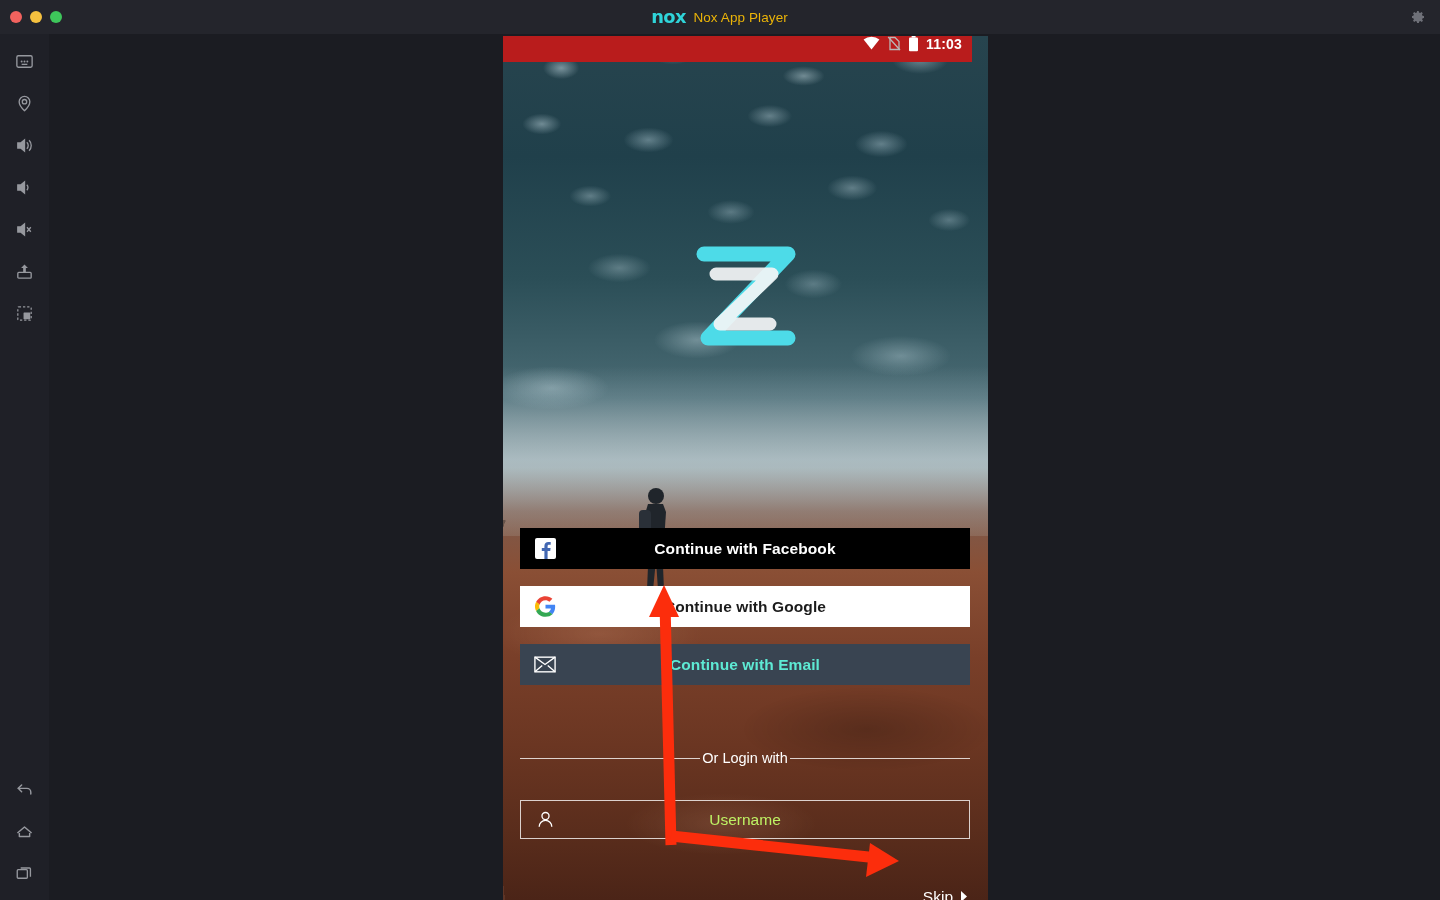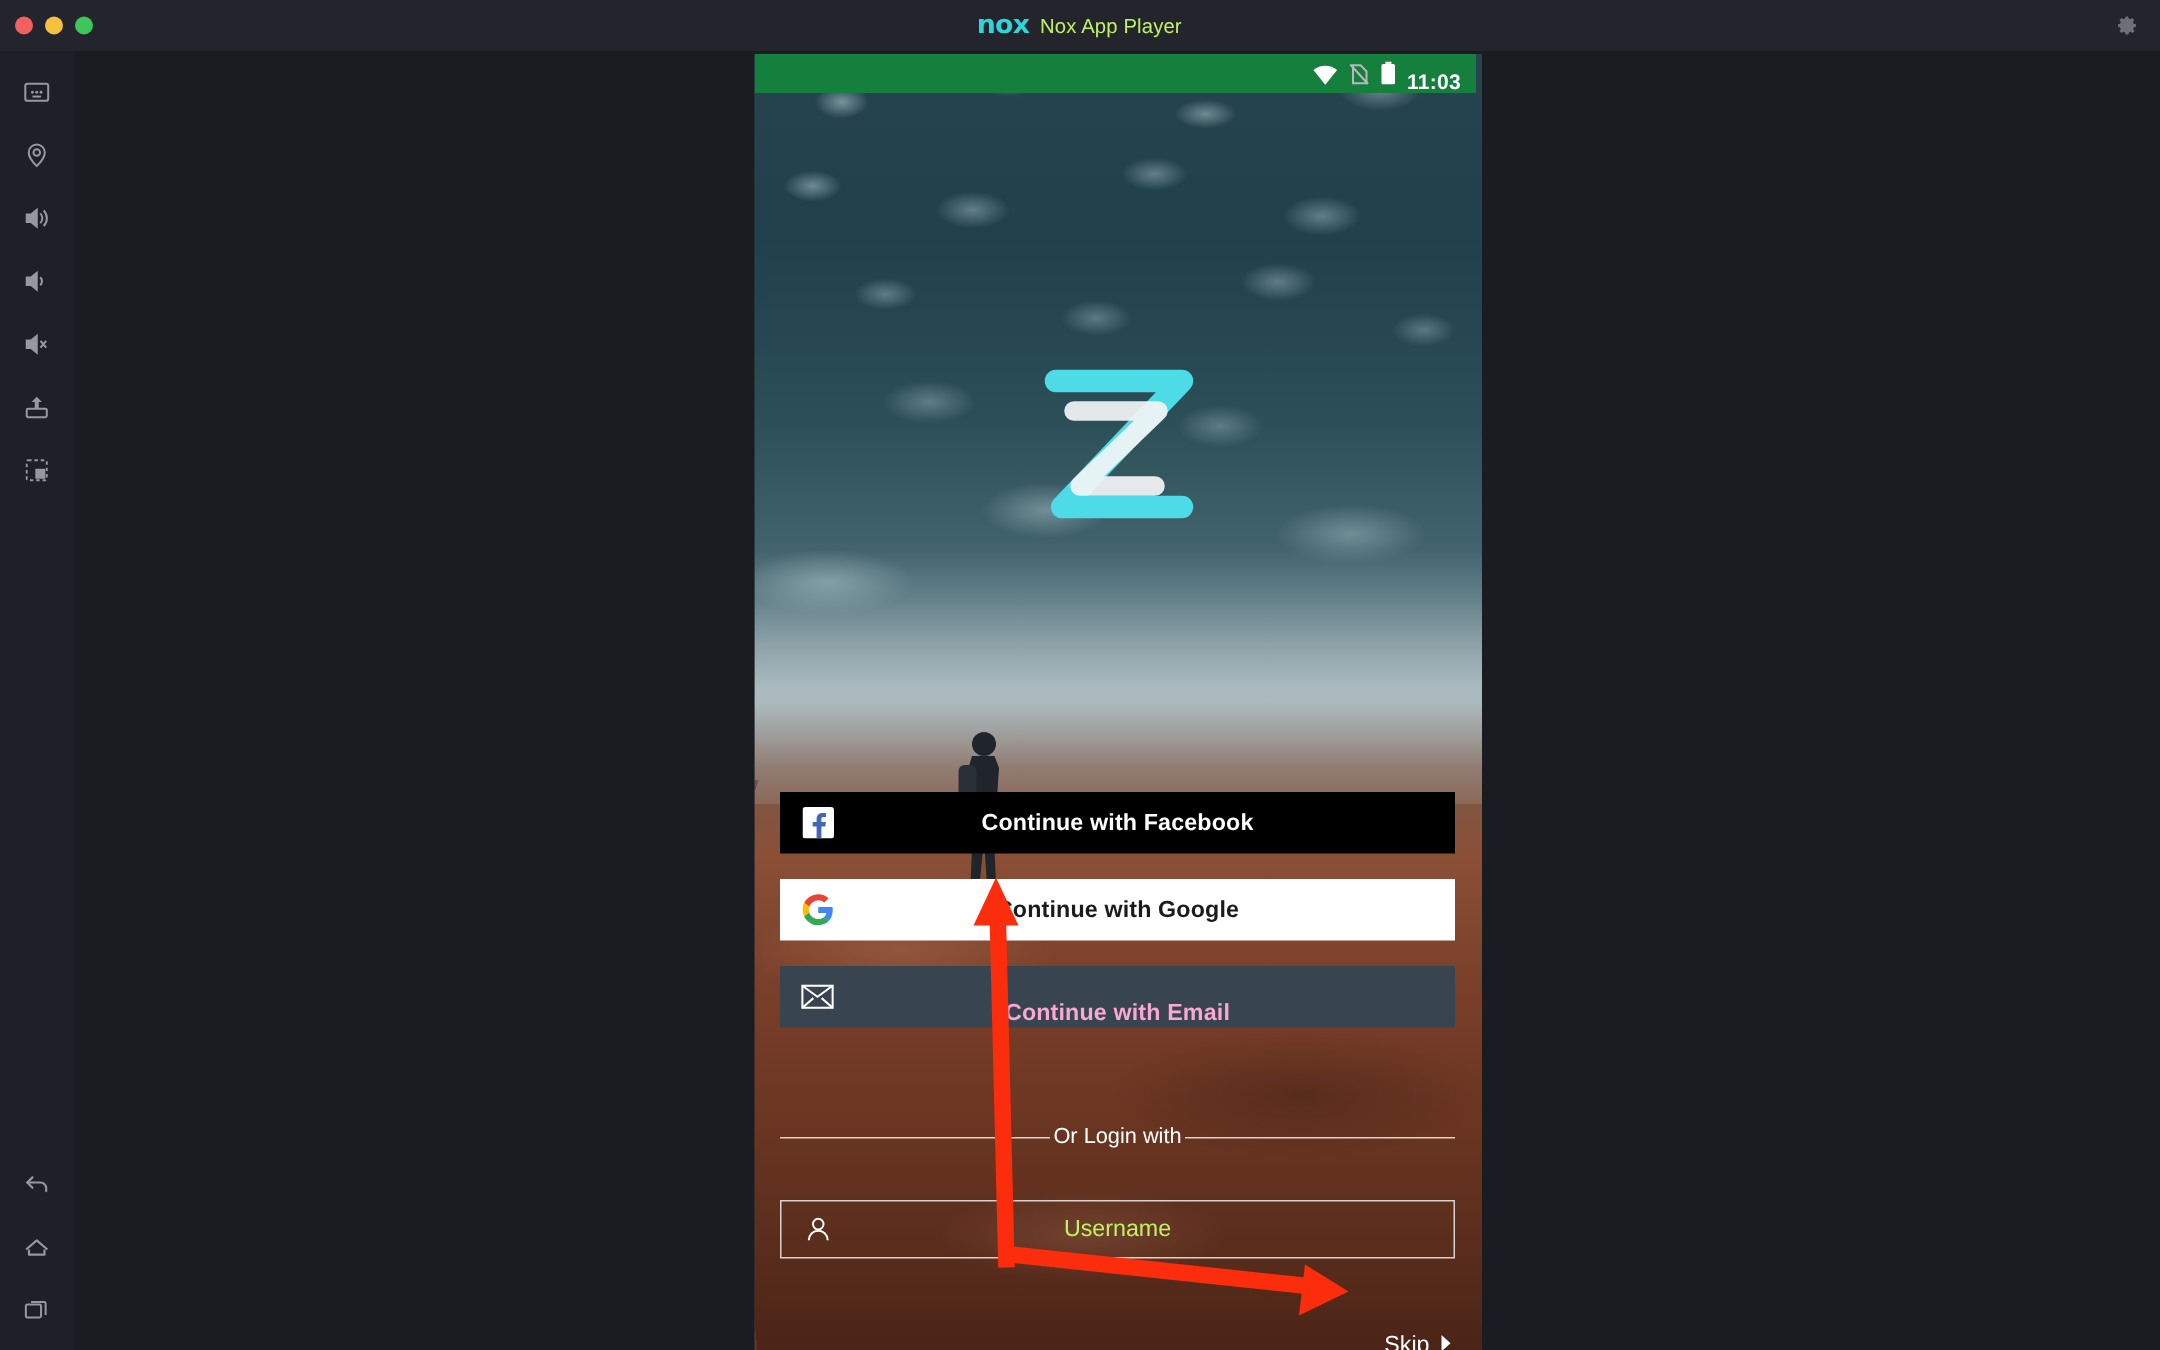--- a/index.html
+++ b/index.html
@@ -28,21 +28,21 @@
     display: flex; align-items: center; justify-content: center; gap: 8px;
     pointer-events: none;
   }
   .nox-logo {
     font-family: "DejaVu Sans", sans-serif;
     font-size: 17px; font-weight: 700; letter-spacing: -0.5px;
     color: #2fd4d9; line-height: 1;
     transform: scaleX(1.05);
   }
   .title-text {
-    font-size: 13.5px; color: #bef264; letter-spacing: .1px;
+    font-size: 13.5px; color: #eab308; letter-spacing: .1px;
   }
   .gear-btn {
     position: absolute; right: 14px; top: 9px;
     width: 16px; height: 16px; opacity: .45;
   }
 
   
   .sidebar {
     position: absolute; top: 34px; left: 0;
     width: 49px; height: 866px;
@@ -125,23 +125,23 @@
       radial-gradient(ellipse 180px 60px at 75% 55%, rgba(0,0,0,.22), transparent 70%),
       radial-gradient(ellipse 140px 45px at 45% 80%, rgba(255,200,165,.15), transparent 70%);
     opacity: .85;
   }
   .walker {
     position: absolute; left: 128px; top: 448px; width: 46px; height: 128px;
   }
 
   
   .statusbar {
-    position: absolute; top: 0; left: 0; right: 4px; height: 26px;
-    background: #15803d;
-    display: flex; align-items: flex-end; justify-content: flex-end;
+    position: absolute; top: 0; left: 0; right: 16px; height: 26px;
+    background: #b91c1c;
+    display: flex; align-items: flex-start; justify-content: flex-end;
     gap: 7px; padding-right: 10px;
   }
   .status-time {
     font-size: 14px; font-weight: 700; color: #ffffff;
     letter-spacing: .2px;
   }
 
   
   .app-logo {
     position: absolute; left: 50%; top: 196px;
@@ -162,21 +162,21 @@
     letter-spacing: .1px;
   }
   .btn .ic {
     position: absolute; left: 14px; top: 50%;
     transform: translateY(-50%);
     width: 22px; height: 22px;
     display: flex; align-items: center; justify-content: center;
   }
   .btn-fb { background: #000000; color: #fff; }
   .btn-google { background: #ffffff; color: #1b1b1b; margin-top: 17px; }
-  .btn-email { background: #394451; color: #f9a8d4; margin-top: 17px; align-items: flex-end; }
+  .btn-email { background: #394451; color: #5eead4; margin-top: 17px; }
 
   
   .divider {
     position: absolute; left: 17px; right: 18px; top: 714px;
     display: flex; align-items: center; gap: 2px; justify-content: flex-end;
   }
   .divider .ln { flex: 1; height: 1px; background: rgba(255,255,255,.78); }
   .divider .txt { font-size: 14.5px; color: #fff; white-space: nowrap; }
 
   

